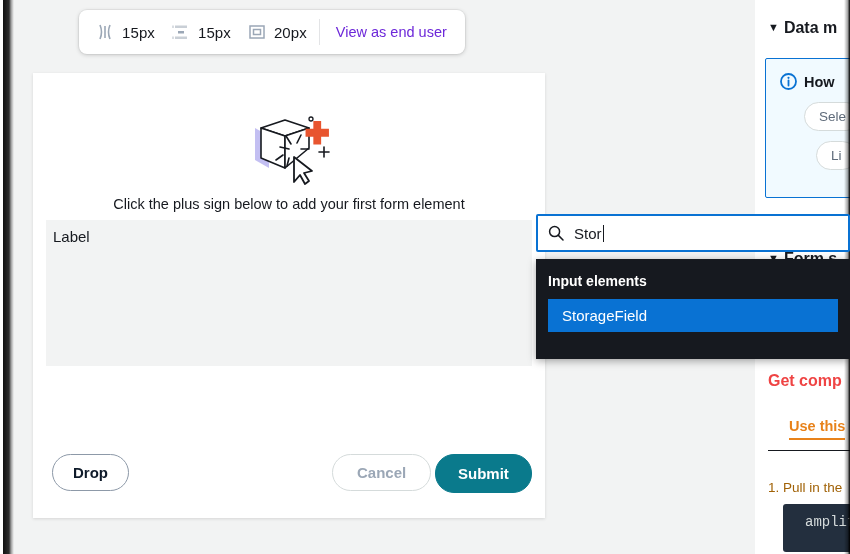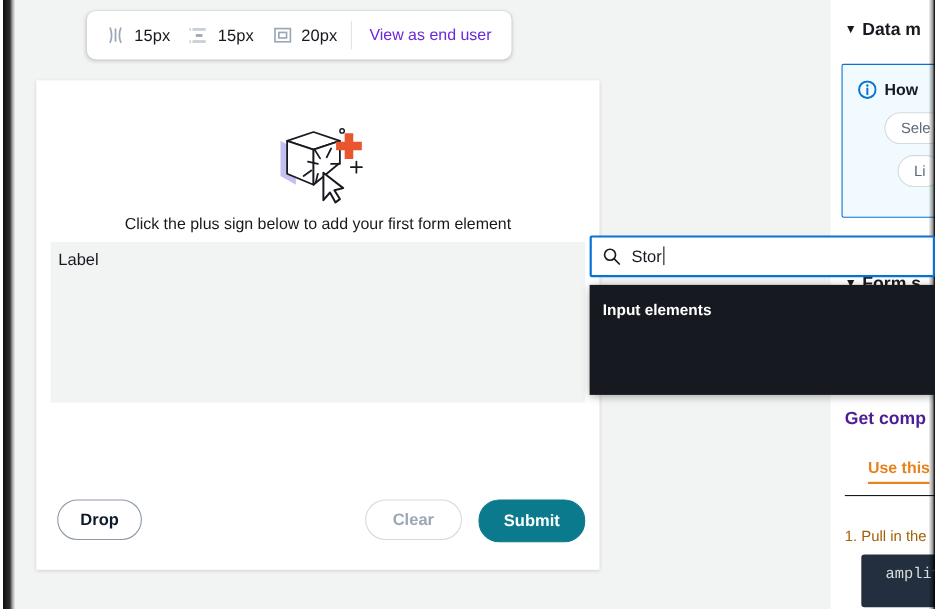--- a/index.html
+++ b/index.html
@@ -144,21 +144,21 @@
   }
   .prop-row {
     position: absolute; left: 79px; width: 90px; height: 1px; background: #e9ebed;
   }
   .prop-label {
     position: absolute; font-size: 13px; color: #16191f; white-space: nowrap;
   }
 
   .get-comp-title {
     position: absolute; left: 13px; top: 372px;
-    font-size: 16px; font-weight: bold; color: #4c1d95; white-space: nowrap;
+    font-size: 16px; font-weight: bold; color: #ef4444; white-space: nowrap;
   }
   .use-this-link {
     position: absolute; left: 34px; top: 418px;
     font-size: 14.5px; font-weight: bold; color: #e8821a; white-space: nowrap;
     border-bottom: 2px solid #e8821a; padding-bottom: 4px; cursor: pointer;
   }
   .panel-hr {
     position: absolute; left: 13px; top: 450px; width: 160px; height: 1px; background: #16191f;
   }
   .pull-step {
@@ -284,21 +284,21 @@
       <div class="empty-hint-text">Click the plus sign below to add your first form element</div>
     </div>
 
     <div class="field-box"></div>
   </div>
 
   <div class="field-label">Label</div>
 
 
   <button class="clear-btn">Drop</button>
-  <button class="cancel-btn">Clear</button>
+  <button class="cancel-btn">Cancel</button>
   <button class="submit-btn">Submit</button>
 
   <div class="right-panel">
 
     <div class="panel-section-title">
       <span class="caret">▼</span><span>Data m</span>
     </div>
 
     <div class="info-box">
       <div class="info-head">
@@ -341,16 +341,17 @@
           <circle cx="6.6" cy="6.6" r="5" fill="none" stroke="#16191f" stroke-width="1.5"></circle>
           <line x1="10.4" y1="10.4" x2="15" y2="15" stroke="#16191f" stroke-width="1.5" stroke-linecap="round"></line>
         </svg>
       </span>
       <span class="search-text"><span>Stor</span><span class="caret-bar"></span></span>
     </div>
   </div>
 
   <div class="dropdown">
     <div class="dropdown-group-title">Input elements</div>
+    <div class="dropdown-option">StorageField</div>
   </div>
 
   <div class="window-edge-left"></div>
 </div>
 
 </body></html>

